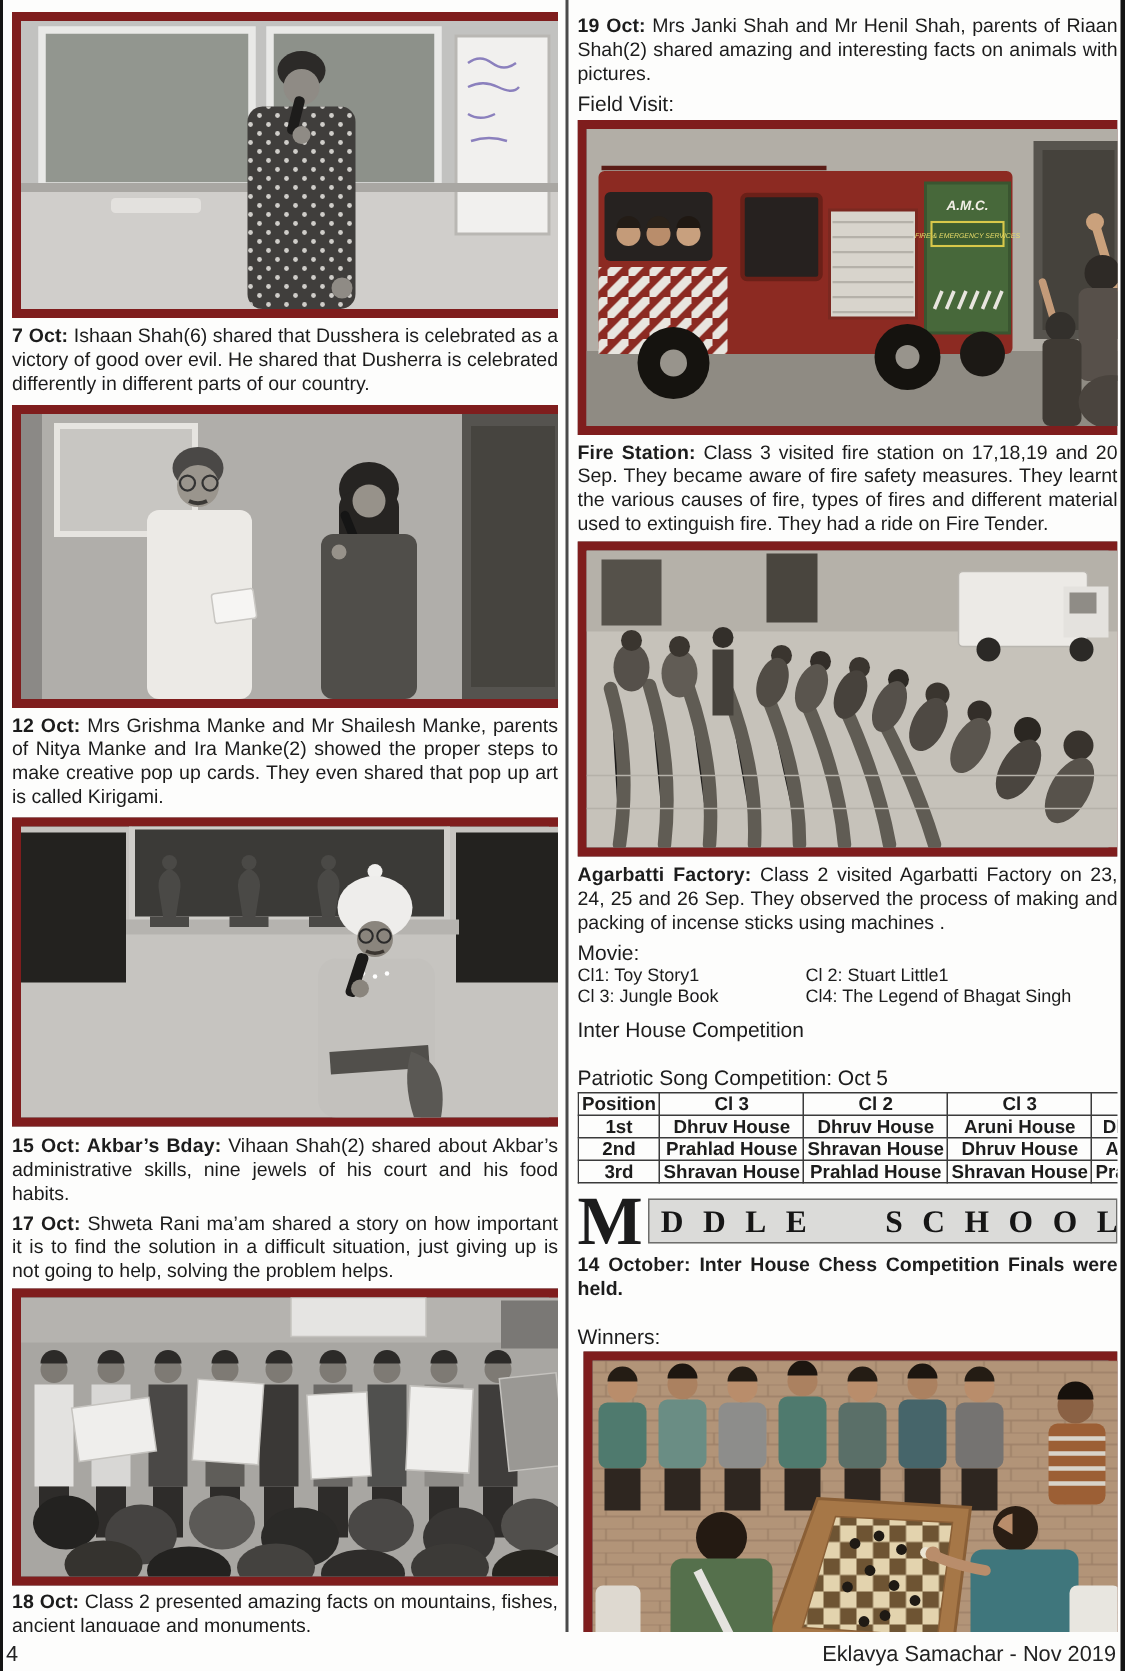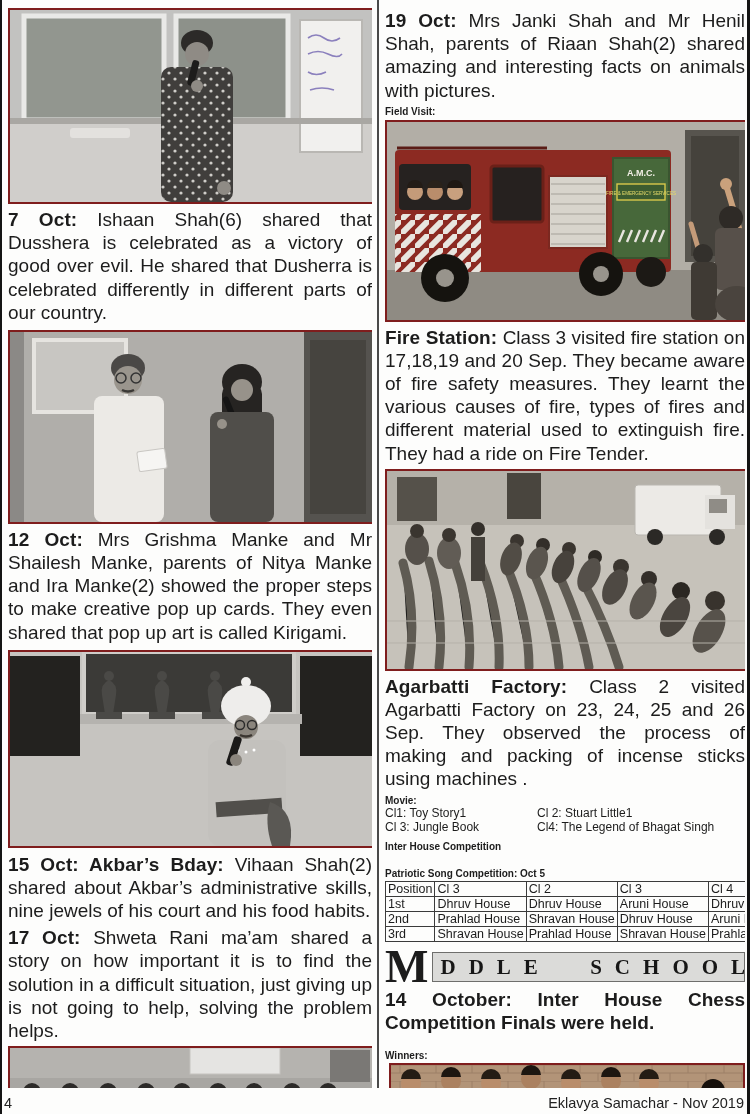--- a/index.html
+++ b/index.html
@@ -5,31 +5,31 @@
   html,body{margin:0;padding:0;background:#ffffff;}
   .page{position:relative;width:750px;height:1114px;background:#fdfdfc;overflow:hidden;
         font-family:"Liberation Sans","DejaVu Sans",sans-serif;color:#1c1c1c;}
   .edge{position:absolute;top:0;height:100%;background:#141414;}
   .edge-left{left:0;width:2px;}
   .edge-right{right:0;width:3px;}
   .columns{display:flex;height:1088px;overflow:hidden;}
   .col-left{width:372px;box-sizing:border-box;padding:8px 0 0 8px;overflow:hidden;}
   .divider{width:2px;background:#4a4a4a;margin-left:5px;}
   .col-right{width:360px;box-sizing:border-box;padding-top:9px;margin-left:6px;overflow:hidden;}
-  .para{margin:0 0 5px 0;font-size:19px;line-height:1.22;text-align:justify;}
+  .para{margin:0 0 5px 0;font-size:13px;line-height:1.22;text-align:justify;}
   .para b{letter-spacing:.1px;}
-  .lbl{margin:0 0 3px 0;font-size:10px;font-weight:700;}
-  .photo{border:2px solid #7f1d1d;line-height:0;background:#737373;margin-bottom:5px;}
+  .lbl{margin:0 0 3px 0;font-size:14px;font-weight:400;}
+  .photo{border:6px solid #7f1d1d;line-height:0;background:#737373;margin-bottom:5px;font-style:italic;}
   .photo svg{display:block;}
   .mb4{margin-bottom:4px;} .mb6{margin-bottom:6px;}
   
   .movie-grid{display:grid;grid-template-columns:152px 1fr;font-size:12px;line-height:1.22;margin-bottom:6px;}
   
   table.results{width:100%;border-collapse:collapse;font-size:12.5px;line-height:1.12;margin:2px 0 7px 0;}
-  table.results td,table.results th{border:1px solid #3b3b3b;padding:0 2px;font-weight:400;text-align:left;height:13px;white-space:nowrap;overflow:hidden;}
+  table.results td,table.results th{border:1px solid #3b3b3b;padding:0 2px;font-weight:700;text-align:center;height:13px;white-space:nowrap;overflow:hidden;}
   
   .banner{display:flex;align-items:center;height:37px;margin-bottom:2px;}
   .banner-m{font-family:"Liberation Serif","DejaVu Serif",serif;font-weight:700;font-size:46px;line-height:34px;letter-spacing:0;}
   .banner-box{flex:1;margin-left:4px;height:28px;background:#dbdbd9;border:1.5px solid #6e6e6c;
       display:flex;align-items:center;justify-content:center;
       font-family:"Liberation Serif","DejaVu Serif",serif;font-weight:700;font-size:21px;
       letter-spacing:.62em;word-spacing:1.0em;white-space:nowrap;overflow:hidden;color:#161616;}
   .footer{position:absolute;bottom:3px;left:4px;right:6px;display:flex;justify-content:space-between;font-size:14.5px;color:#222;}
 </style>
 </head>

